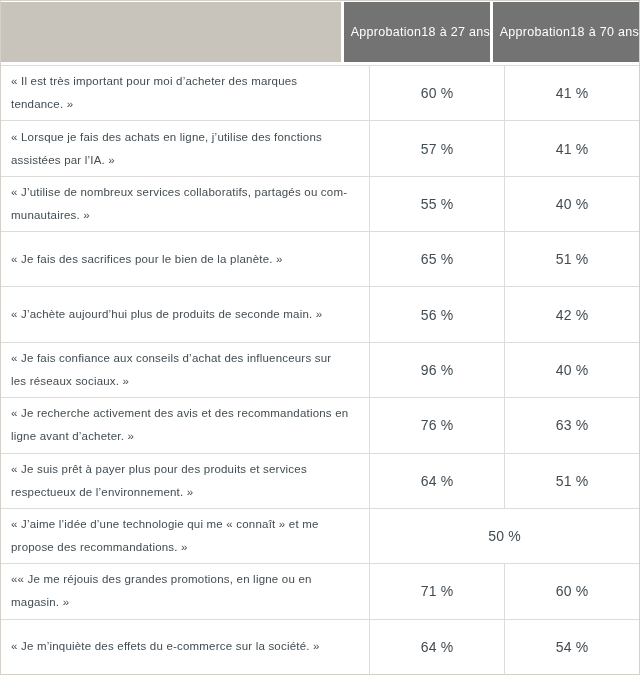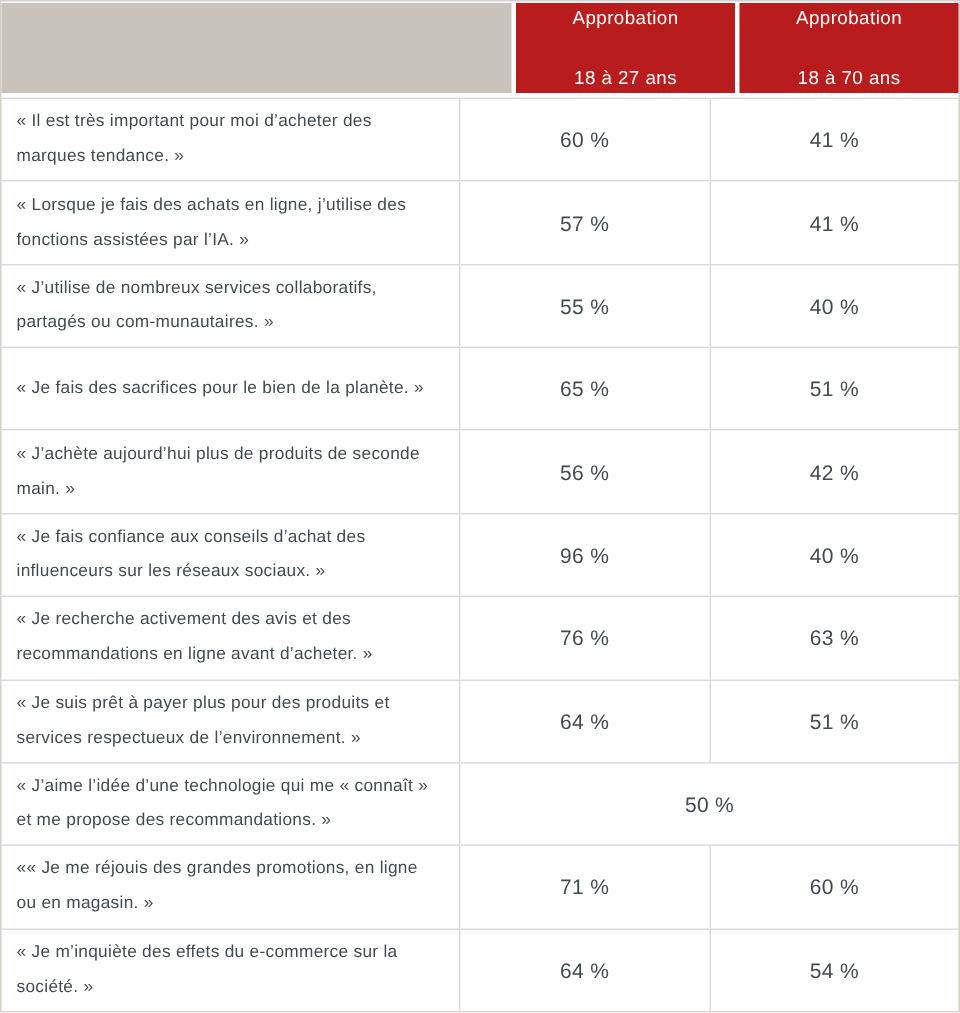--- a/index.html
+++ b/index.html
@@ -6,28 +6,28 @@
   .approval-table{
     width:640px;height:675px;box-sizing:border-box;
     border:1px solid #d5d1ca;
     display:flex;flex-direction:column;
     font-family:"Liberation Sans", sans-serif;
     background:#fff;
   }
   
   .header-row{display:flex;flex:0 0 60px;margin:1px 0 3px 0;}
   .hq{width:340px;background:#c9c4bb;margin-right:3px;}
-  .hn{flex:1 1 0;background:#b91c1c;color:#ffffff;
-      display:flex;flex-direction:column;align-items:center;justify-content:space-between;
+  .hn{flex:1 1 0;background:#737373;color:#ffffff;
+      display:flex;align-items:center;justify-content:flex-end;
       font-size:12.5px;line-height:20px;letter-spacing:.3px;}
   .hn + .hn{margin-left:3px;}
   .hn span{display:block;text-align:center;}
   
   .trow{display:flex;flex:1 1 0;border-top:1px solid #dcdcdc;min-height:48px;}
-  .cq{width:306px;box-sizing:border-box;border-right:1px solid #dcdcdc;
+  .cq{width:369px;box-sizing:border-box;border-right:1px solid #dcdcdc;
       display:flex;align-items:center;
       padding:7px 20px 7px 10px;
       font-size:11.5px;line-height:23px;letter-spacing:.2px;color:#414c52;}
   .cn{flex:1 1 0;display:flex;align-items:center;justify-content:center;
       font-size:14px;letter-spacing:.2px;color:#414c52;}
   .cn.sep{border-right:1px solid #dcdcdc;}
 </style>
 </head>
 <body>
 

